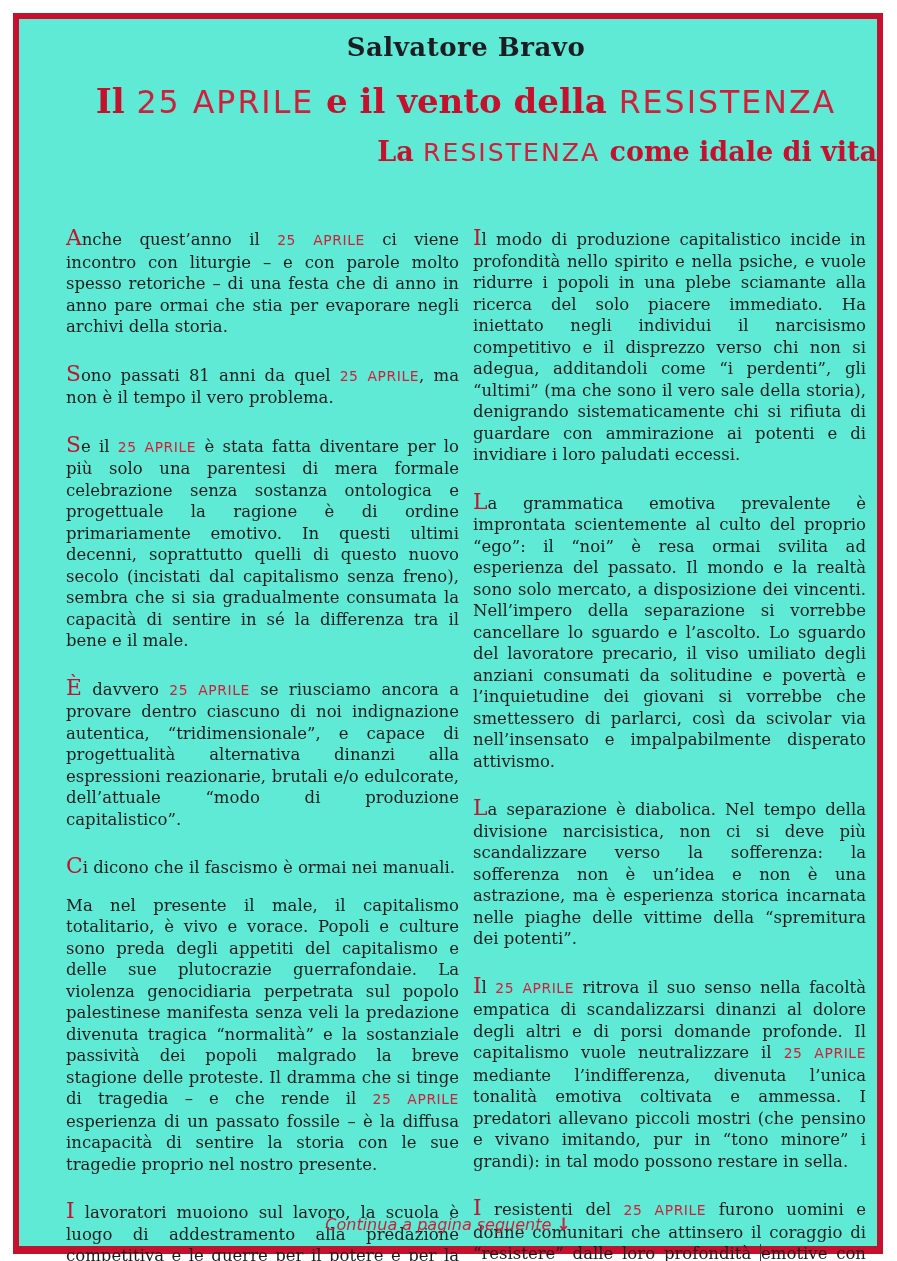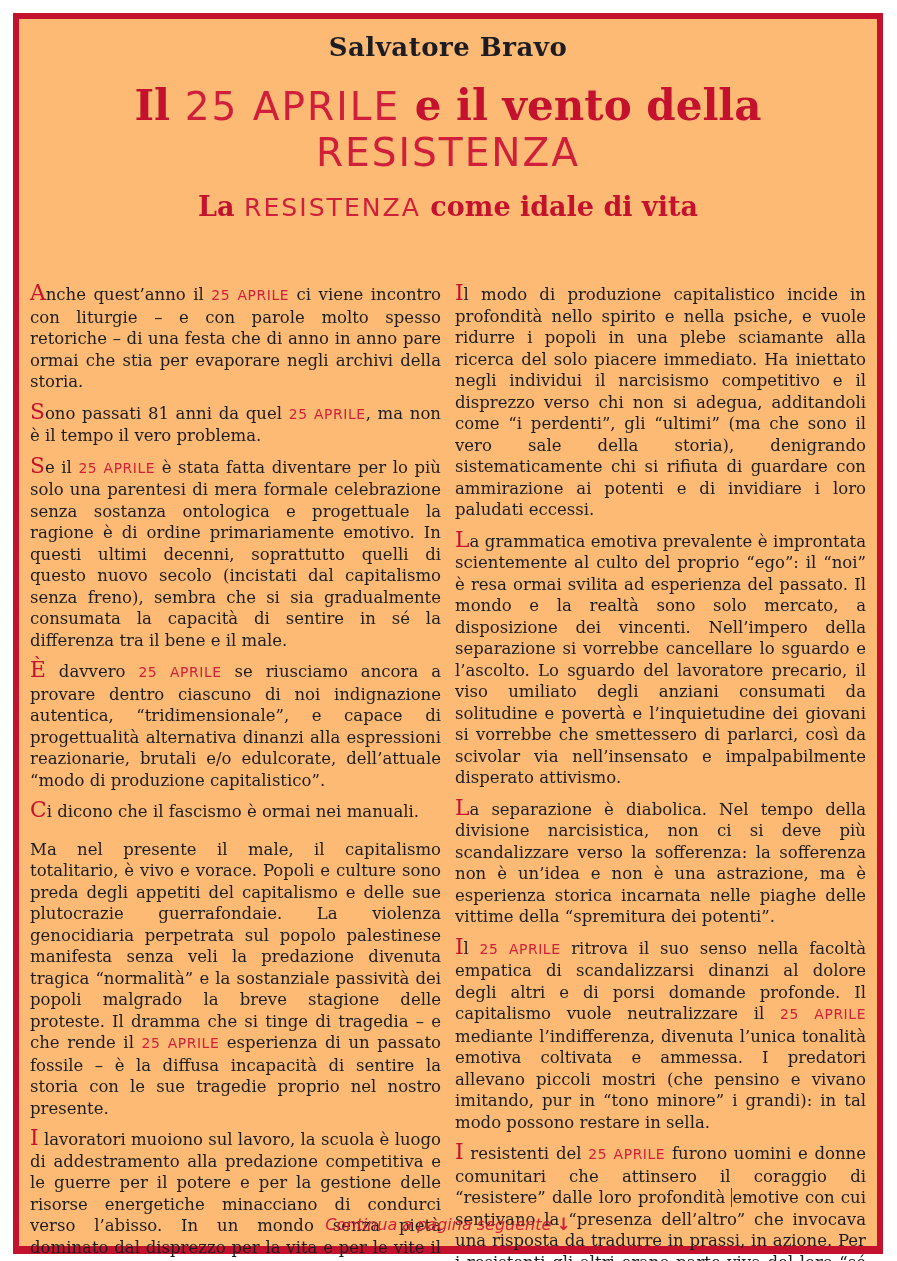--- a/index.html
+++ b/index.html
@@ -6,49 +6,50 @@
   html,body { background:#ffffff; }
   body { font-family:"DejaVu Serif", serif; }
   .page {
     position:relative; width:897px; height:1261px;
     background:#ffffff; overflow:hidden;
   }
   .frame {
     position:absolute; left:13px; top:13px; right:14px; bottom:7px;
     border:6px solid var(--accent, #c4122e);
     border-bottom-width:8px;
-    background:#fdba74;
+    background:#5eead4;
+    padding-left:36px;
   }
   .author {
     text-align:center; margin-top:13px;
     font-size:26px; font-weight:bold; color:#1c1c22;
     letter-spacing:0.5px;
   }
   .title {
     text-align:center; margin-top:21px;
-    font-size:42px; font-weight:bold; color:var(--accent, #c4122e);
+    font-size:34px; font-weight:bold; color:var(--accent, #c4122e);
     line-height:1.1;
   }
   .subtitle {
-    text-align:center; margin-top:17px;
+    text-align:right; margin-top:17px;
     font-size:27px; font-weight:bold; color:var(--accent, #c4122e);
     line-height:1.1;
   }
   .title .seg-r, .subtitle .seg-r {
     font-family:"DejaVu Sans", sans-serif; font-weight:400;
     font-size:0.93em; letter-spacing:2px;
     color:var(--accent-light, #d01f3a);
   }
   .content {
     display:flex; gap:14px; margin-top:44px; padding:0 11px;
   }
   .col { flex:1 1 0; min-width:0; }
   .para {
     font-size:16.5px; line-height:21.5px; text-align:justify;
-    color:#1d1d1f; margin-top:8px;
+    color:#1d1d1f; margin-top:25px;
   }
   .para:first-child, .para.tight { margin-top:16px; }
   .seg-i { }
   .seg-r {
     color:var(--accent-light, #d01f3a);
     font-family:"DejaVu Sans", sans-serif;
     font-size:0.84em; letter-spacing:0.6px;
   }
   .seg-init {
     color:var(--accent, #c4122e);

